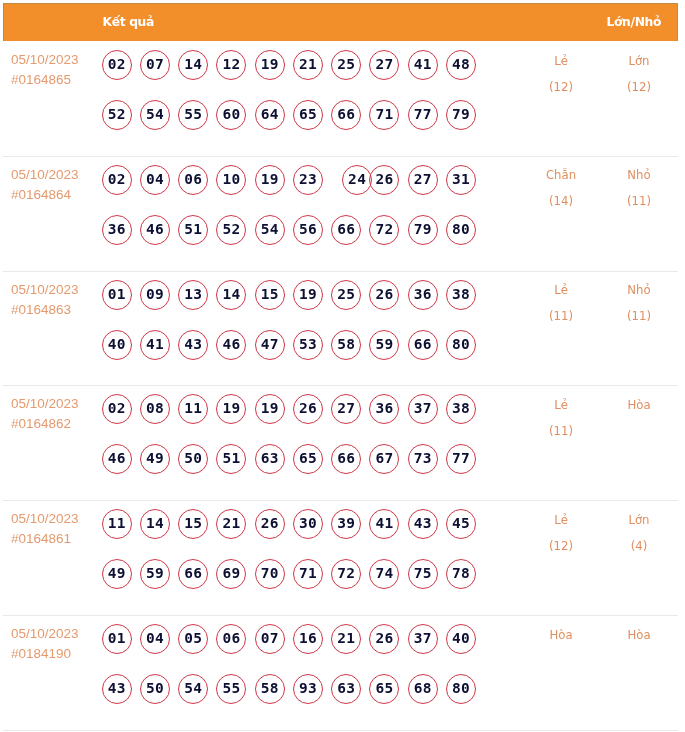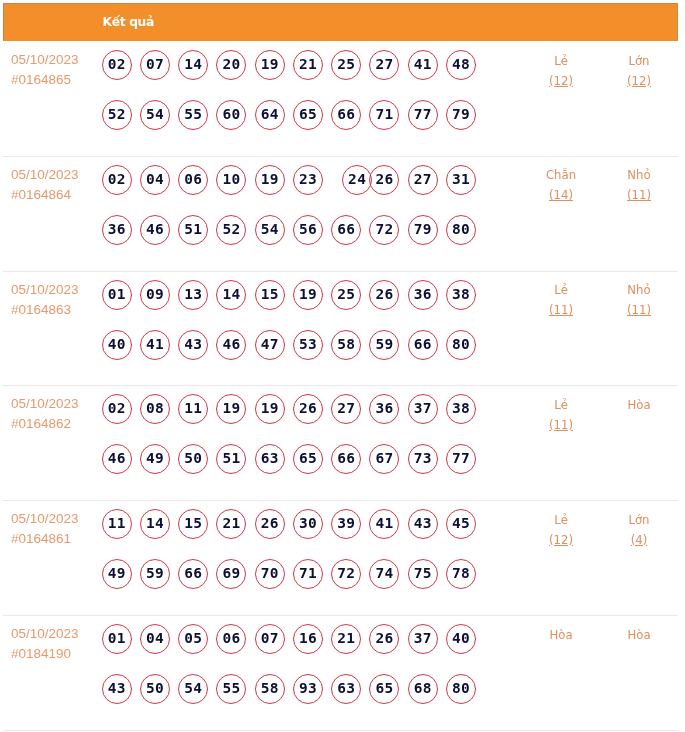--- a/index.html
+++ b/index.html
@@ -19,39 +19,40 @@
 
   .row{position:absolute;left:3px;width:675px;box-sizing:border-box;}
   .row-sep{position:absolute;left:3px;width:675px;height:1px;background:#e9e9e9;}
 
   .datecell{position:absolute;left:8px;font-family:"Liberation Sans",sans-serif;font-size:13.5px;color:#e59a6d;line-height:20px;white-space:nowrap;}
   .ball{position:absolute;width:30px;height:30px;border:1px solid #d0384a;border-radius:50%;
         box-sizing:border-box;color:#0d1033;font-family:"DejaVu Sans Mono",monospace;
         font-weight:bold;font-size:14.5px;line-height:27px;text-align:center;letter-spacing:0.3px;text-indent:0.3px;}
   .sidecell{position:absolute;width:70px;text-align:center;font-family:"DejaVu Sans",sans-serif;font-size:11.7px;color:#e08f5f;white-space:nowrap;}
   .sidecell>div{height:20px;line-height:20px;}
-  .sidecell>div+div{margin-top:0;text-decoration:underline;}
+  .sidecell>div+div{margin-top:6px;}
 </style>
 </head>
 <body>
 
 <div id="page">
   <div class="thead">
     <div class="th th-res">Kết quả</div>
+    <div class="th th-bs">Lớn/Nhỏ</div>
   </div>
   <div id="body">
       <div class="row" style="top: 41px; height: 114.833px;">
         <div class="datecell" style="top:9px">
           <div>05/10/2023</div>
           <div>#0164865</div>
         </div>
         <div class="ball" style="left:98.6px;top:9px">02</div>
         <div class="ball" style="left:136.85px;top:9px">07</div>
         <div class="ball" style="left:175.1px;top:9px">14</div>
-        <div class="ball" style="left:213.35px;top:9px">20</div>
+        <div class="ball" style="left:213.35px;top:9px">12</div>
         <div class="ball" style="left:251.6px;top:9px">19</div>
         <div class="ball" style="left:289.85px;top:9px">21</div>
         <div class="ball" style="left:328.1px;top:9px">25</div>
         <div class="ball" style="left:366.35px;top:9px">27</div>
         <div class="ball" style="left:404.6px;top:9px">41</div>
         <div class="ball" style="left:442.85px;top:9px">48</div>
         <div class="ball" style="left:98.6px;top:58.9px">52</div>
         <div class="ball" style="left:136.85px;top:58.9px">54</div>
         <div class="ball" style="left:175.1px;top:58.9px">55</div>
         <div class="ball" style="left:213.35px;top:58.9px">60</div>

